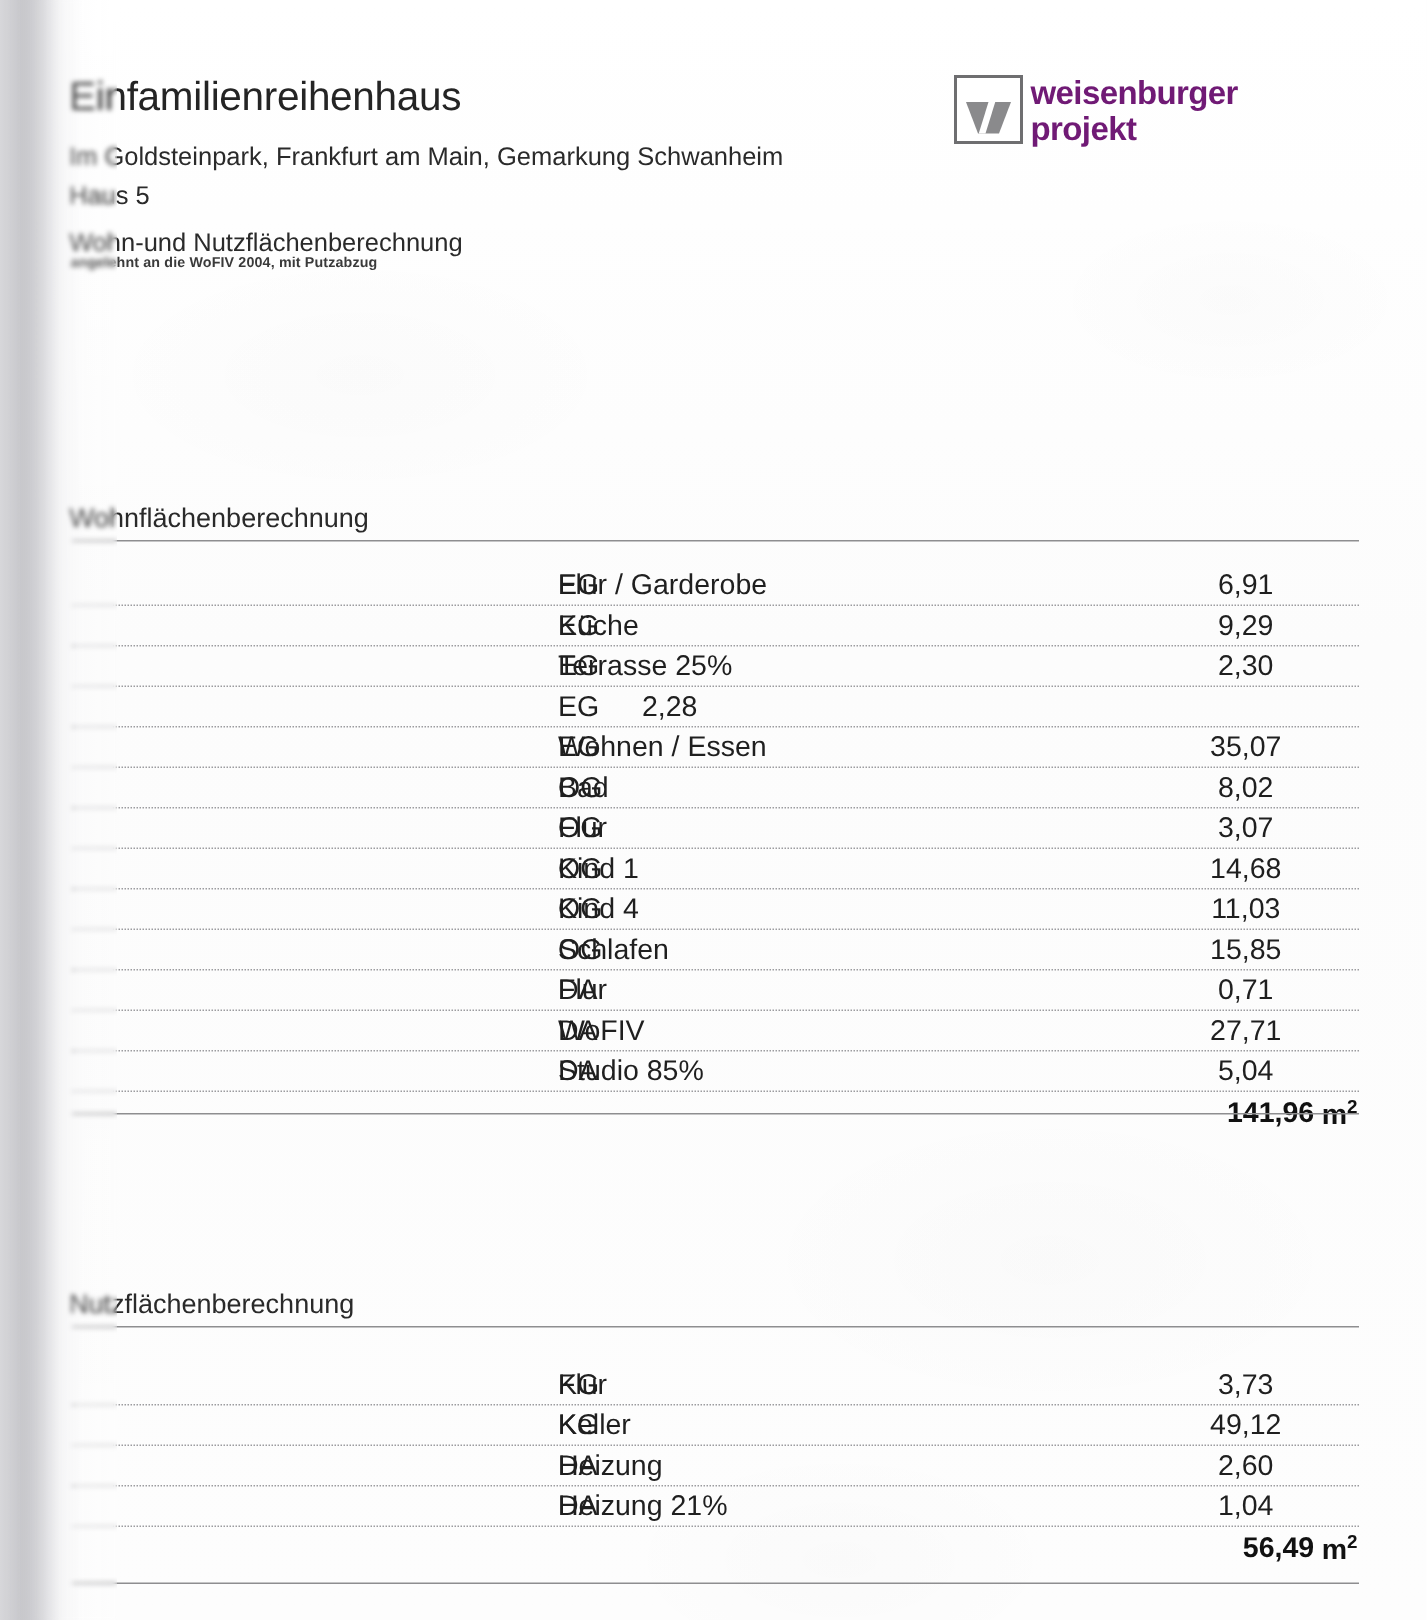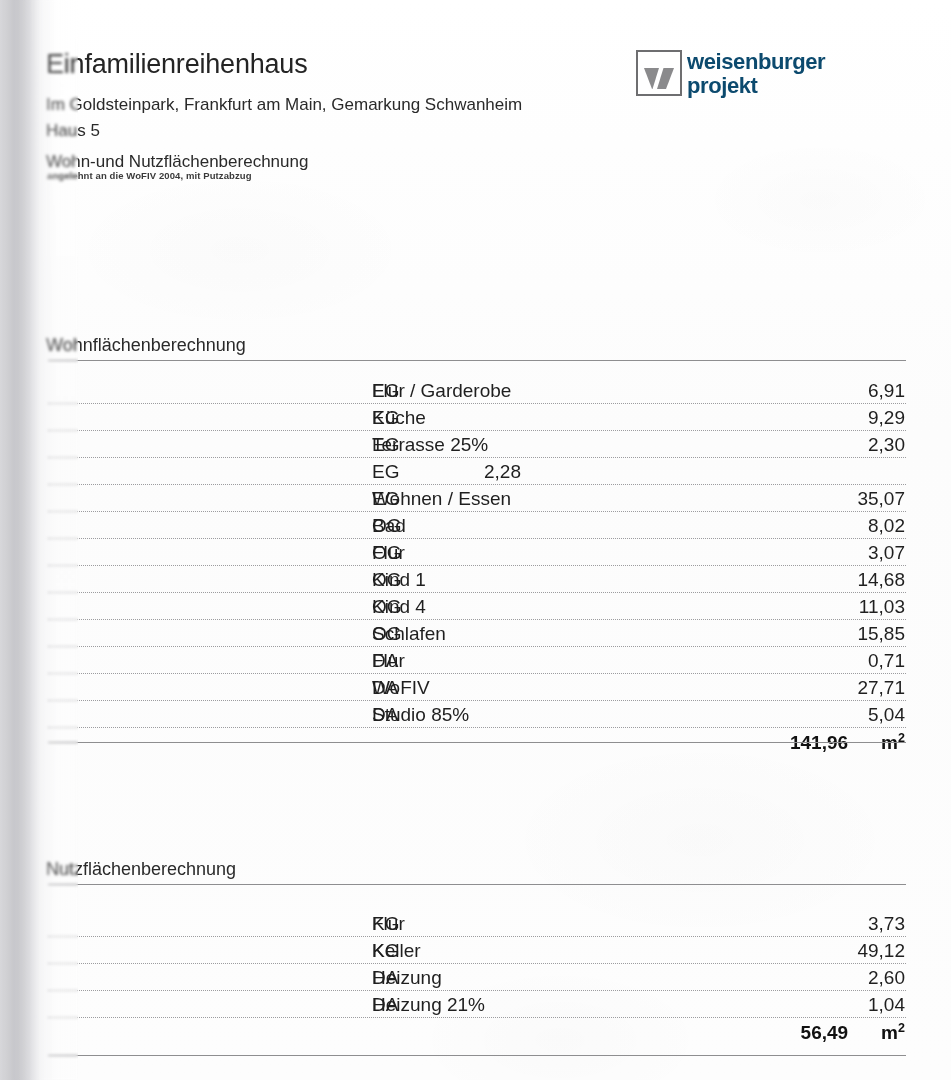--- a/index.html
+++ b/index.html
@@ -153,21 +153,21 @@
     display: block;
     flex: none;
   }
 
   .logo-mark svg { display: block; }
 
   .logo-words {
     font-size: 22px;
     line-height: 22px;
     font-weight: 700;
-    color: #0c4a6e;
+    color: #701a75;
     letter-spacing: -0.4px;
     padding-top: 1px;
   }
   .logo-words .w2 { display: block; margin-top: 2px; }
 
   
   .section-title {
     position: absolute;
     font-size: 18px;
     line-height: 24px;
@@ -217,37 +217,36 @@
   }
 
   .cell-desc {
     flex: 1 1 auto;
     white-space: nowrap;
     overflow: hidden;
   }
 
   .cell-value {
     width: 150px;
-    text-align: right;
+    text-align: center;
     white-space: nowrap;
     flex: none;
     padding-right: 1px;
   }
 
   .total-row {
     position: relative;
     height: 30px;
     display: flex;
     align-items: center;
     justify-content: flex-end;
     font-size: 19px;
     font-weight: 700;
     color: #111111;
     padding-right: 1px;
-    gap: 28px;
   }
 
   .total-row .unit { margin-left: 5px; text-align: right; }
   .total-row sup { font-size: 0.66em; vertical-align: super; }
 </style>
 </head>
 <body>
 
 <div class="page">
   <div class="paper-noise"></div>

